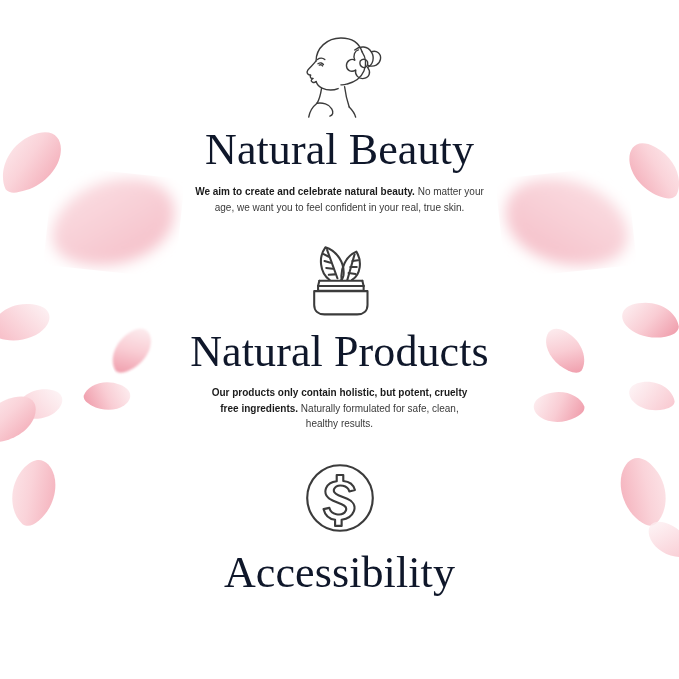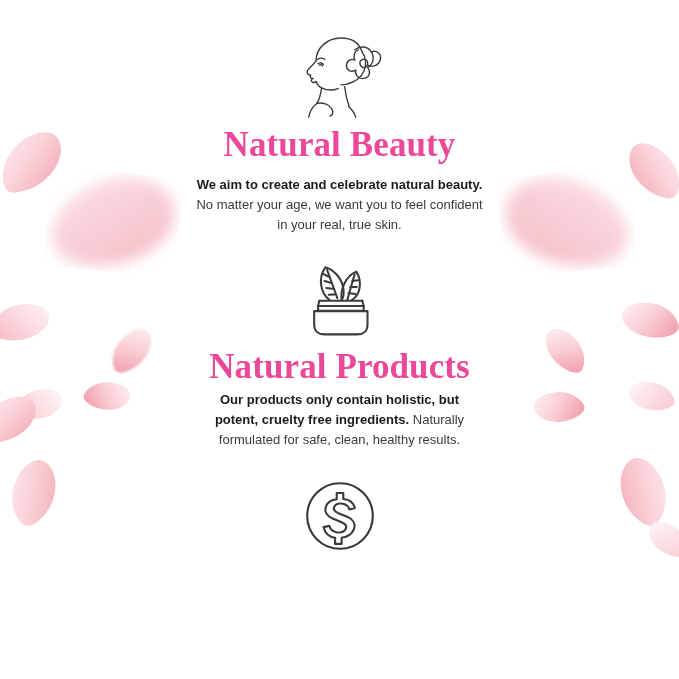--- a/index.html
+++ b/index.html
@@ -53,39 +53,39 @@
   .icon-wrap {
     display: block;
     line-height: 0;
   }
   .icon-face   { width: 92px;  height: 92px; }
   .icon-jar    { width: 86px;  height: 74px; }
   .icon-dollar { width: 82px;  height: 82px; }
 
   .heading {
     font-family: "Liberation Serif", serif;
-    font-weight: 700;
-    color: #ec4899;
-    font-size: 35px;
+    font-weight: 400;
+    color: #0f172a;
+    font-size: 44px;
     line-height: 1.05;
     letter-spacing: 0.1px;
     margin: 9px 0 0 0;
   }
   .block-2 .heading { margin-top: 12px; }
   .block-3 .heading { margin-top: 11px; }
 
   .body-copy {
     font-family: "Liberation Sans", sans-serif;
-    font-size: 13px;
+    font-size: 10px;
     line-height: 1.55;
     color: #3a3a3a;
     margin: 11px 0 0 0;
     max-width: 292px;
   }
-  .block-2 .body-copy { max-width: 268px; margin-top: 4px; }
+  .block-2 .body-copy { max-width: 268px; margin-top: 10px; }
   .block-3 .body-copy { max-width: 262px; margin-top: 11px; }
 
   .body-copy b {
     font-weight: 700;
     color: #1b1b1b;
   }
 </style>
 </head>
 <body>
 
@@ -314,16 +314,17 @@
                    C59 75.6 64.6 72 66.8 66.4
                    C69.4 59.8 66 54 58.8 51
                    L48 46.6
                    C43 44.5 41.6 41.6 43 38.8
                    C44.6 35.6 49 34.2 53.6 35.1
                    C57.6 35.9 60.4 38.4 61.4 42
                    L68.2 40.2
                    C66.6 34 61.4 29.8 54 29.2 Z"></path>
         </svg>
       </span>
+      <h2 class="heading">Accessibility</h2>
     </section>
 
   </div>
 </div>
 
 </body></html>

